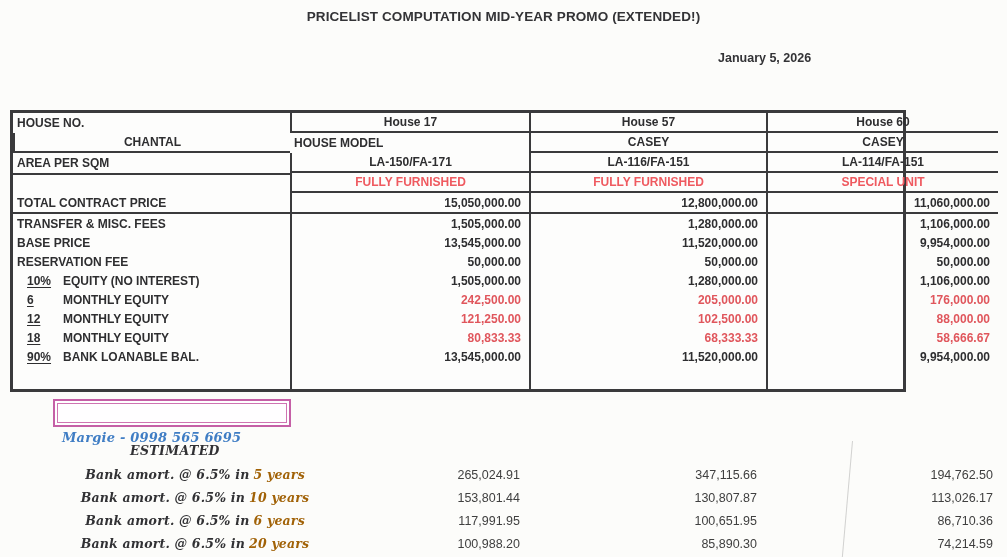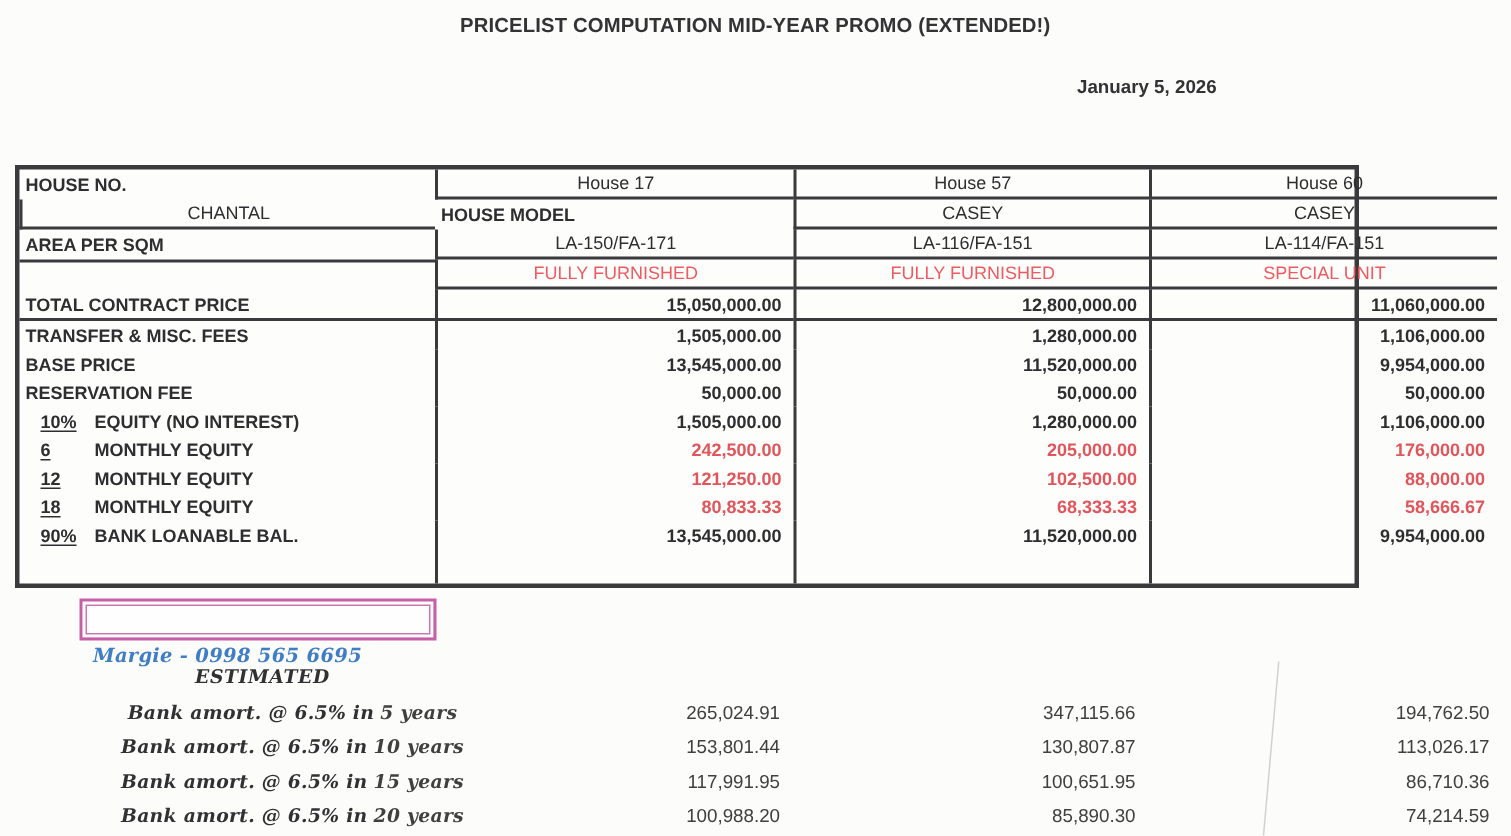--- a/index.html
+++ b/index.html
@@ -24,21 +24,21 @@
     position:absolute;left:10px;top:110px;width:896px;
     border:3px solid #3a3a3c;box-sizing:border-box;background:#fdfdfc;
   }
   .tr{display:grid;grid-template-columns:277px 239px 237px 232px;}
   .td{
     box-sizing:border-box;display:flex;align-items:center;
     font-size:12px;line-height:1;white-space:nowrap;overflow:hidden;
   }
   .td.val{border-left:2px solid #3a3a3c;}
   .hdr .td{height:20px;}
-  .hdr .td.val{border-bottom:2px solid #3a3a3c;justify-content:center;font-weight:400;}
+  .hdr .td.val{border-bottom:2px solid #3a3a3c;justify-content:center;font-weight:700;}
   .hdr .td.lbl{font-weight:700;padding-left:4px;}
   .hdr-last .td.lbl{border-top:2px solid #3a3a3c;}
   .row-total .td{height:21px;border-bottom:2px solid #3a3a3c;}
   .body .td{height:19px;}
   .spacer .td{height:23px;}
   .td.lbl{font-weight:700;padding-left:4px;}
   .td.num{justify-content:flex-end;padding-right:8px;font-weight:700;}
   .b .td.num{font-weight:700;}
   .red .td.num{color:#e0565c;font-weight:700;}
   .furn{color:#ef5a60;}
@@ -64,21 +64,21 @@
   .est-heading{
     margin-left:120px;height:20px;
     font-family:"DejaVu Serif",serif;font-style:italic;font-weight:700;
     font-size:12.5px;color:#313134;letter-spacing:.4px;
   }
   .est-row{display:grid;grid-template-columns:370px 140px 237px 236px;height:23px;align-items:center;}
   .est-label{
     text-align:center;font-family:"DejaVu Serif",serif;font-style:italic;font-weight:700;
     font-size:12.5px;color:#313134;white-space:nowrap;letter-spacing:.2px;
   }
-  .est-label .term{color:#404040;margin-left:4px;}
+  .est-label .term{color:#a16207;margin-left:4px;}
   .est-val{
     text-align:right;font-size:12.5px;color:#404040;font-weight:400;white-space:nowrap;
   }
 
   
   .artifact{
     position:absolute;left:852px;top:441px;width:1px;height:118px;
     background:#c3c3c1;opacity:.75;transform:rotate(5deg);transform-origin:top center;
   }
 </style>
@@ -206,21 +206,21 @@
     <div class="est-val">347,115.66</div>
     <div class="est-val">194,762.50</div>
   </div>
   <div class="est-row">
     <div class="est-label"><span>Bank amort. @ 6.5% in</span><span class="term">10 years</span></div>
     <div class="est-val">153,801.44</div>
     <div class="est-val">130,807.87</div>
     <div class="est-val">113,026.17</div>
   </div>
   <div class="est-row">
-    <div class="est-label"><span>Bank amort. @ 6.5% in</span><span class="term">15 years</span></div>
+    <div class="est-label"><span>Bank amort. @ 6.5% in</span><span class="term">6 years</span></div>
     <div class="est-val">117,991.95</div>
     <div class="est-val">100,651.95</div>
     <div class="est-val">86,710.36</div>
   </div>
   <div class="est-row">
     <div class="est-label"><span>Bank amort. @ 6.5% in</span><span class="term">20 years</span></div>
     <div class="est-val">100,988.20</div>
     <div class="est-val">85,890.30</div>
     <div class="est-val">74,214.59</div>
   </div>

